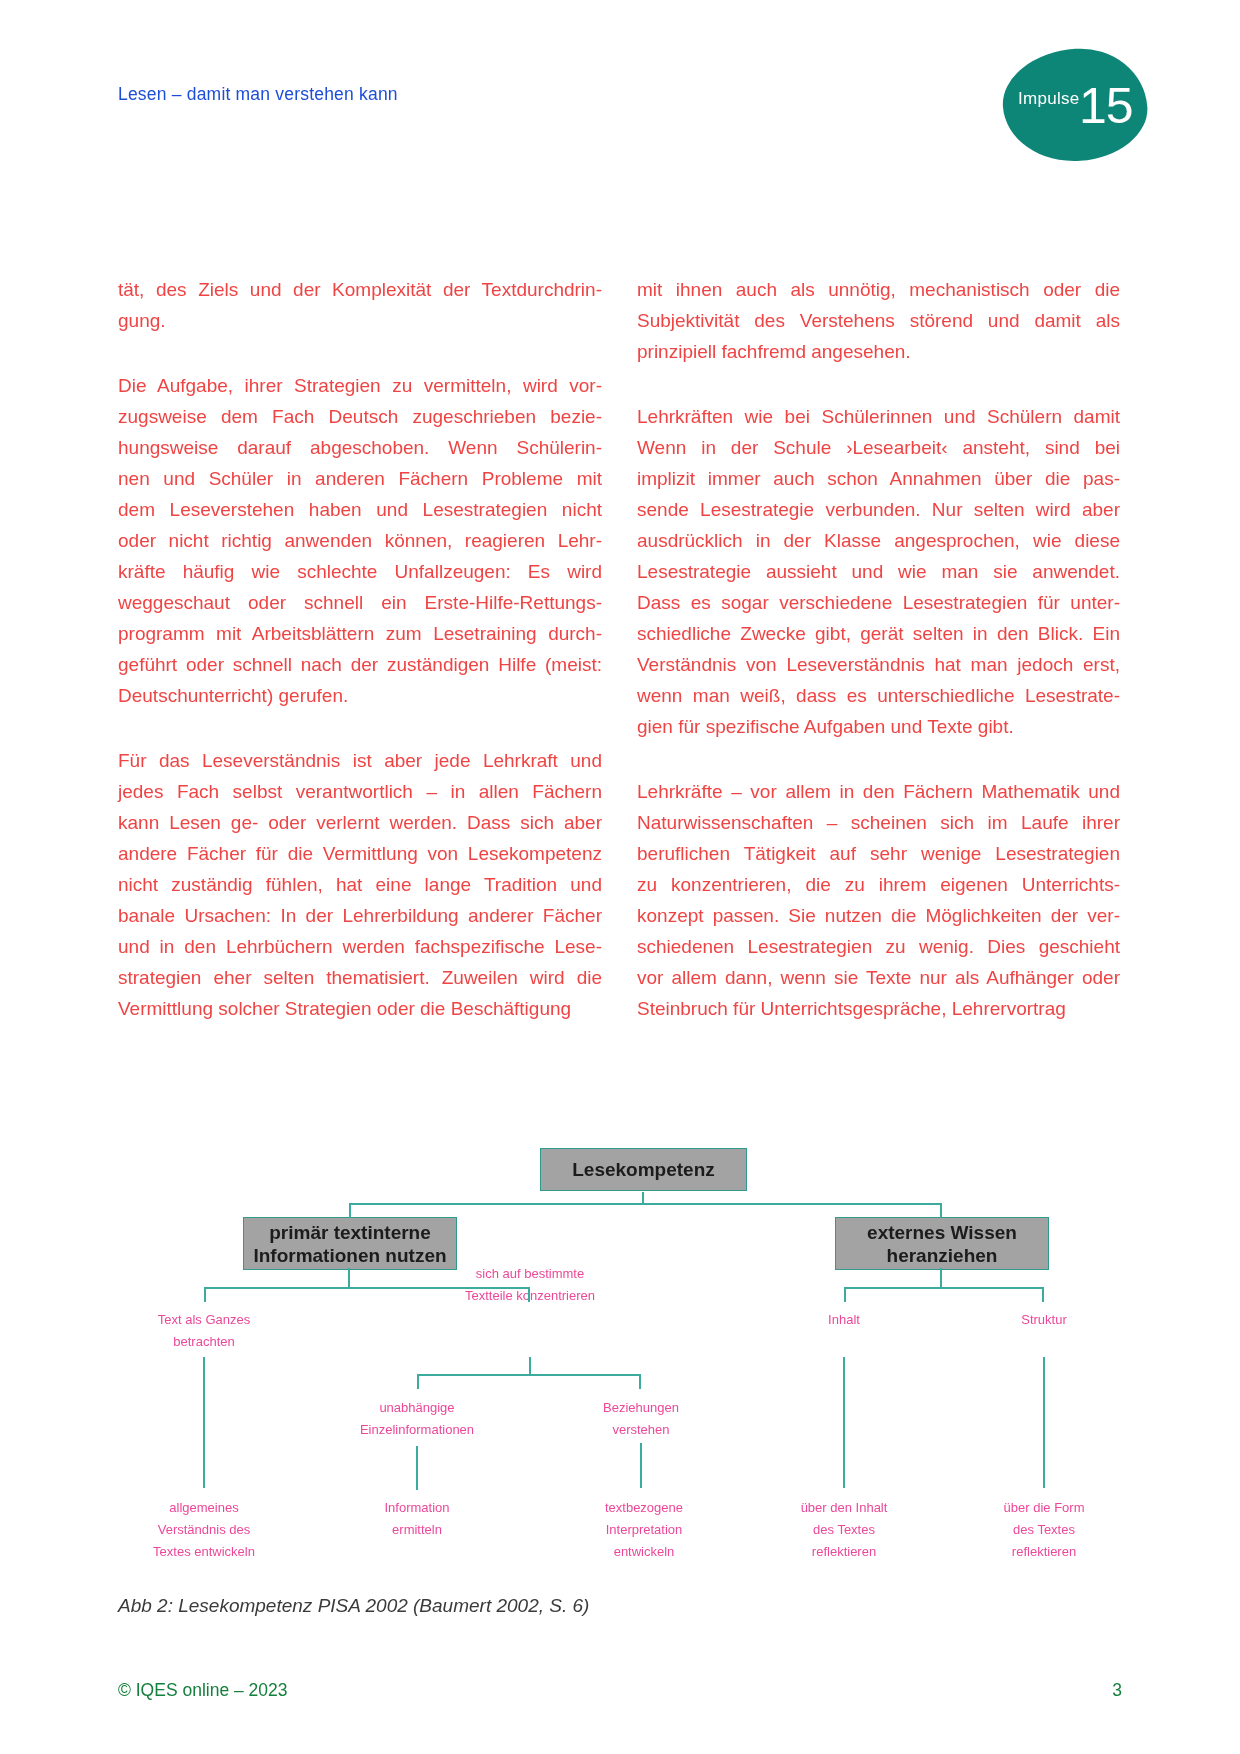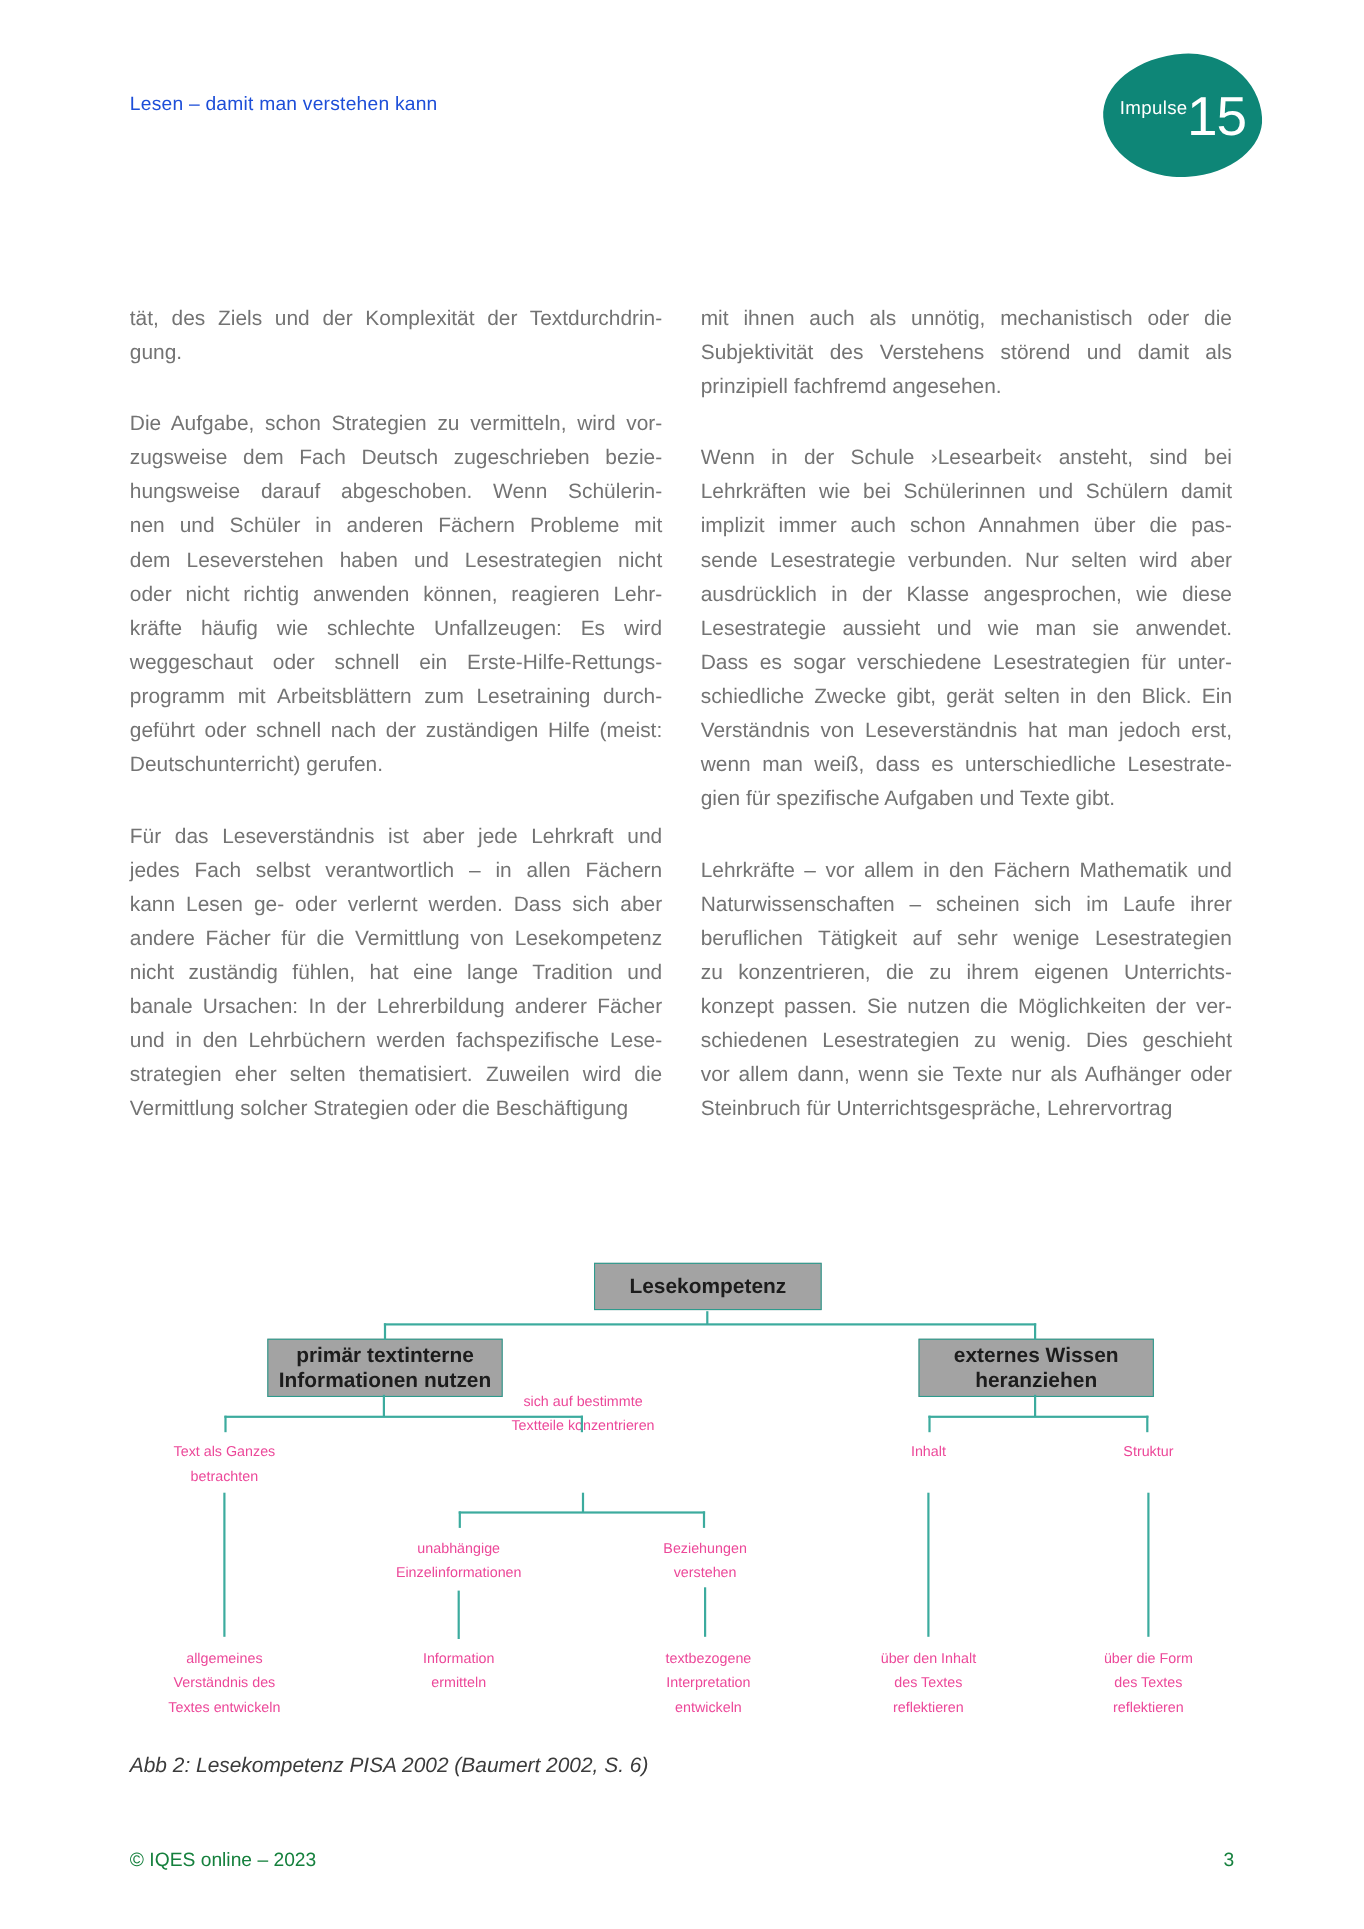--- a/index.html
+++ b/index.html
@@ -16,21 +16,21 @@
   .badge{
     position:absolute;left:1003px;top:49px;width:144px;height:112px;
     background:#0e8677;
     border-radius:53% 47% 49% 51% / 47% 56% 44% 53%;
     transform:rotate(-4deg);
   }
   .badge-inner{position:absolute;inset:0;transform:rotate(4deg);}
   .badge-label{position:absolute;left:15px;top:40px;font-size:17px;color:#ffffff;letter-spacing:.3px;}
   .badge-number{position:absolute;left:76px;top:32px;font-size:50px;font-weight:300;line-height:1;color:#ffffff;letter-spacing:-1px;}
   
-  .col{position:absolute;top:274px;width:484px;font-size:19px;line-height:31px;color:#737373;}
+  .col{position:absolute;top:274px;width:484px;font-size:19px;line-height:31px;color:#ef4444;}
   #col-left{left:118px;}
   #col-right{left:637px;width:483px;}
   .para{margin:0 0 34px 0;}
   .para:last-child{margin-bottom:0;}
   .tl{height:31px;white-space:nowrap;text-align:justify;}
   .jl{text-align-last:justify;-moz-text-align-last:justify;}
   
   .diagram{position:absolute;inset:0;pointer-events:none;}
   .dbox{
     position:absolute;border:1.5px solid #2e9b8d;background:#a3a3a3;
@@ -67,21 +67,21 @@
       <span class="badge-number">15</span>
     </div>
   </div>
 
   <div class="col" id="col-left">
       <div class="para">
         <div class="tl jl">tät, des Ziels und der Komplexität der Textdurchdrin-</div>
         <div class="tl">gung.</div>
       </div>
       <div class="para">
-        <div class="tl jl">Die Aufgabe, schon Strategien zu vermitteln, wird vor-</div>
+        <div class="tl jl">Die Aufgabe, ihrer Strategien zu vermitteln, wird vor-</div>
         <div class="tl jl">zugsweise dem Fach Deutsch zugeschrieben bezie-</div>
         <div class="tl jl">hungsweise darauf abgeschoben. Wenn Schülerin-</div>
         <div class="tl jl">nen und Schüler in anderen Fächern Probleme mit</div>
         <div class="tl jl">dem Leseverstehen haben und Lesestrategien nicht</div>
         <div class="tl jl">oder nicht richtig anwenden können, reagieren Lehr-</div>
         <div class="tl jl">kräfte häufig wie schlechte Unfallzeugen: Es wird</div>
         <div class="tl jl">weggeschaut oder schnell ein Erste-Hilfe-Rettungs-</div>
         <div class="tl jl">programm mit Arbeitsblättern zum Lesetraining durch-</div>
         <div class="tl jl">geführt oder schnell nach der zuständigen Hilfe (meist:</div>
         <div class="tl">Deutschunterricht) gerufen.</div>
@@ -98,22 +98,22 @@
         <div class="tl">Vermittlung solcher Strategien oder die Beschäftigung</div>
       </div>
     </div>
   <div class="col" id="col-right">
       <div class="para">
         <div class="tl jl">mit ihnen auch als unnötig, mechanistisch oder die</div>
         <div class="tl jl">Subjektivität des Verstehens störend und damit als</div>
         <div class="tl">prinzipiell fachfremd angesehen.</div>
       </div>
       <div class="para">
+        <div class="tl jl">Lehrkräften wie bei Schülerinnen und Schülern damit</div>
         <div class="tl jl">Wenn in der Schule ›Lesearbeit‹ ansteht, sind bei</div>
-        <div class="tl jl">Lehrkräften wie bei Schülerinnen und Schülern damit</div>
         <div class="tl jl">implizit immer auch schon Annahmen über die pas-</div>
         <div class="tl jl">sende Lesestrategie verbunden. Nur selten wird aber</div>
         <div class="tl jl">ausdrücklich in der Klasse angesprochen, wie diese</div>
         <div class="tl jl">Lesestrategie aussieht und wie man sie anwendet.</div>
         <div class="tl jl">Dass es sogar verschiedene Lesestrategien für unter-</div>
         <div class="tl jl">schiedliche Zwecke gibt, gerät selten in den Blick. Ein</div>
         <div class="tl jl">Verständnis von Leseverständnis hat man jedoch erst,</div>
         <div class="tl jl">wenn man weiß, dass es unterschiedliche Lesestrate-</div>
         <div class="tl">gien für spezifische Aufgaben und Texte gibt.</div>
       </div>

